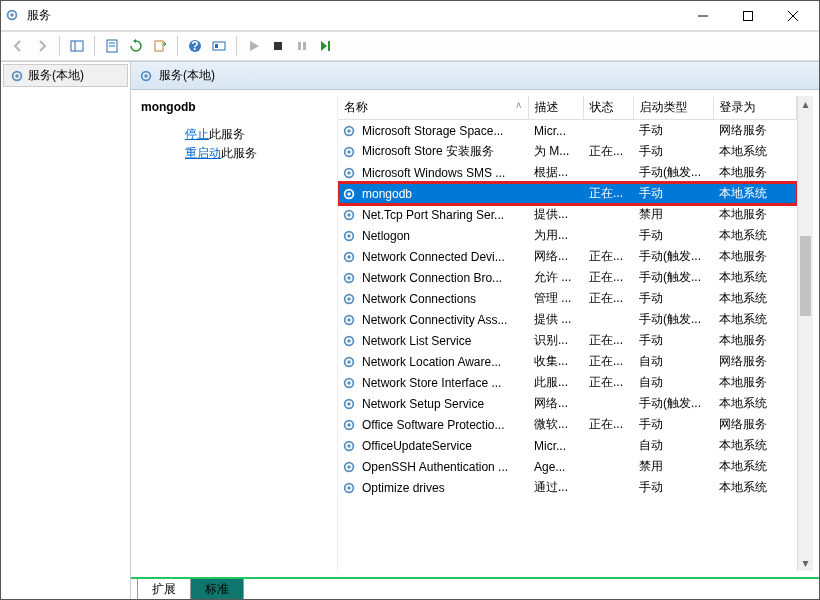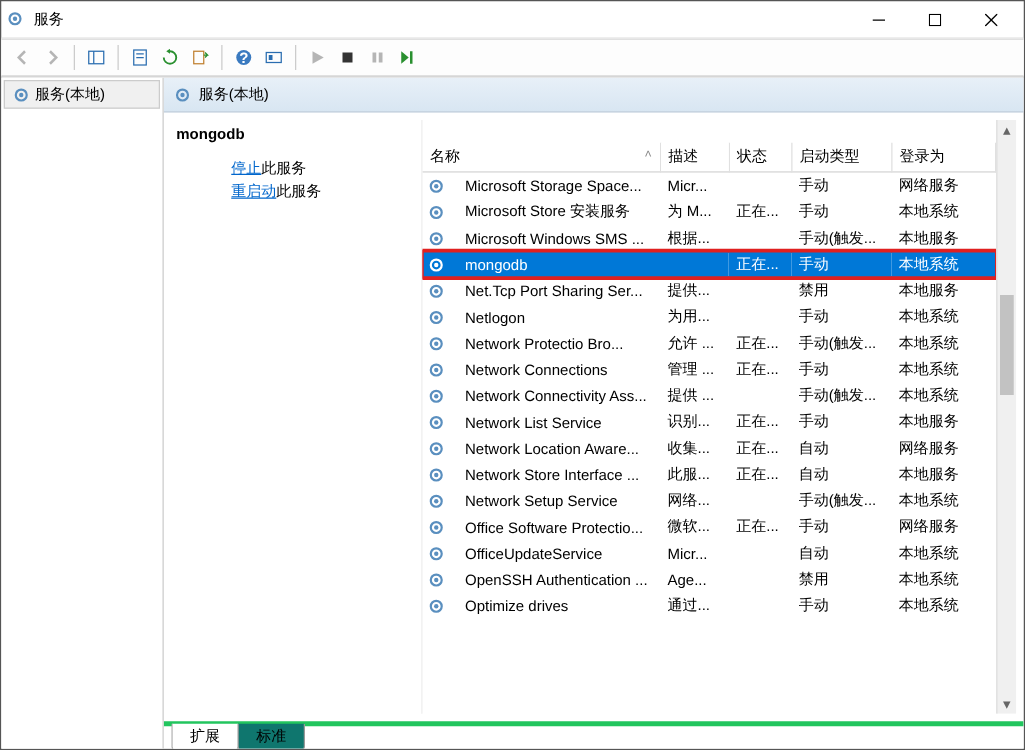--- a/index.html
+++ b/index.html
@@ -19,32 +19,32 @@
 .leftpane { width: 130px; border-right: 1px solid #ccc; background: #fff; padding: 2px; }
 .treeitem { display: flex; align-items: center; gap: 4px; padding: 2px 6px; background: #f0f0f0; border: 1px solid #ccc; }
 .rightpane { flex: 1; display: flex; flex-direction: column; overflow: hidden; }
 .rp-header { height: 28px; background: linear-gradient(#e8f0f8,#d8e6f2); border-bottom: 1px solid #b8c8d8; display: flex; align-items: center; padding: 0 8px; gap: 6px; }
 .rp-body { flex: 1; display: flex; overflow: hidden; padding: 6px; }
 .detail { width: 200px; padding: 4px 10px 4px 4px; }
 .detail .name { font-weight: bold; margin-bottom: 12px; }
 .detail a { color: #0066cc; text-decoration: underline; cursor: pointer; margin-left: 44px; }
 .detail .actionline { margin-bottom: 2px; }
 .listwrap { flex: 1; border-left: 1px solid #eee; position: relative; overflow: hidden; display:flex; }
-.listinner { flex:1; overflow:hidden;margin-top:18px; }
+.listinner { flex:1; overflow:hidden; }
 .scrollbar { width:16px; background:#f0f0f0; border-left:1px solid #ddd; position:relative; }
 .scrollbtn { height:16px; display:flex; align-items:center; justify-content:center; color:#666; }
 .scrollthumb { position:absolute; left:2px; right:2px; top:140px; height:80px; background:#c2c2c2; }
 table { width: 100%; border-collapse: collapse; table-layout: fixed; }
 th { text-align: left; font-weight: normal; padding: 3px 6px; border-right: 1px solid #e0e0e0; border-bottom: 1px solid #e0e0e0; background: #fff; position: relative; white-space:nowrap; overflow:hidden; }
 th .sortarrow { position:absolute; right:6px; top:4px; color:#888; font-size:10px; }
 td { padding: 2px 6px; white-space: nowrap; overflow: hidden; text-overflow: ellipsis; }
 tr.row td:first-child { padding-left: 4px; }
-tr.row .namecell { display:flex; align-items:center; gap:16px; }
+tr.row .namecell { display:flex; align-items:center; gap:6px; }
 tr.selected { background: #0078d7; color: #fff; }
-.tabs { height: 22px; display: flex; align-items: center; padding-left: 6px; border-top: 4px solid #22c55e; background: #fff; }
+.tabs { height: 22px; display: flex; align-items: flex-start; padding-left: 6px; border-top: 2px solid #22c55e; background: #fff; }
 .tab { padding: 2px 14px; border: 1px solid #999; border-top: none; background: #0f766e; margin-right: -1px; border-radius: 0 0 4px 4px; }
 .tab.active { background: #fff; }
 .gear { width:14px; height:14px; }
 .disabled { opacity: 0.35; }
 svg { display:block; }
 </style>
 </head>
 <body>
 
 <div class="window">
@@ -289,21 +289,36 @@
                     <td>手动</td>
                     <td>本地系统</td>
                   </tr>
                   <tr class="row">
                     <td>
                       <div class="namecell">
                         <svg class="gear" viewBox="0 0 16 16">
                           <circle cx="8" cy="8" r="5" fill="none" stroke="#5a8fbf" stroke-width="2"></circle>
                           <circle cx="8" cy="8" r="2" fill="#5a8fbf"></circle>
                         </svg>
-                        <span>Network Protectio Bro...</span>
+                        <span>Network Connected Devi...</span>
+                      </div>
+                    </td>
+                    <td>网络...</td>
+                    <td>正在...</td>
+                    <td>手动(触发...</td>
+                    <td>本地服务</td>
+                  </tr>
+                  <tr class="row">
+                    <td>
+                      <div class="namecell">
+                        <svg class="gear" viewBox="0 0 16 16">
+                          <circle cx="8" cy="8" r="5" fill="none" stroke="#5a8fbf" stroke-width="2"></circle>
+                          <circle cx="8" cy="8" r="2" fill="#5a8fbf"></circle>
+                        </svg>
+                        <span>Network Connection Bro...</span>
                       </div>
                     </td>
                     <td>允许 ...</td>
                     <td>正在...</td>
                     <td>手动(触发...</td>
                     <td>本地系统</td>
                   </tr>
                   <tr class="row">
                     <td>
                       <div class="namecell">

